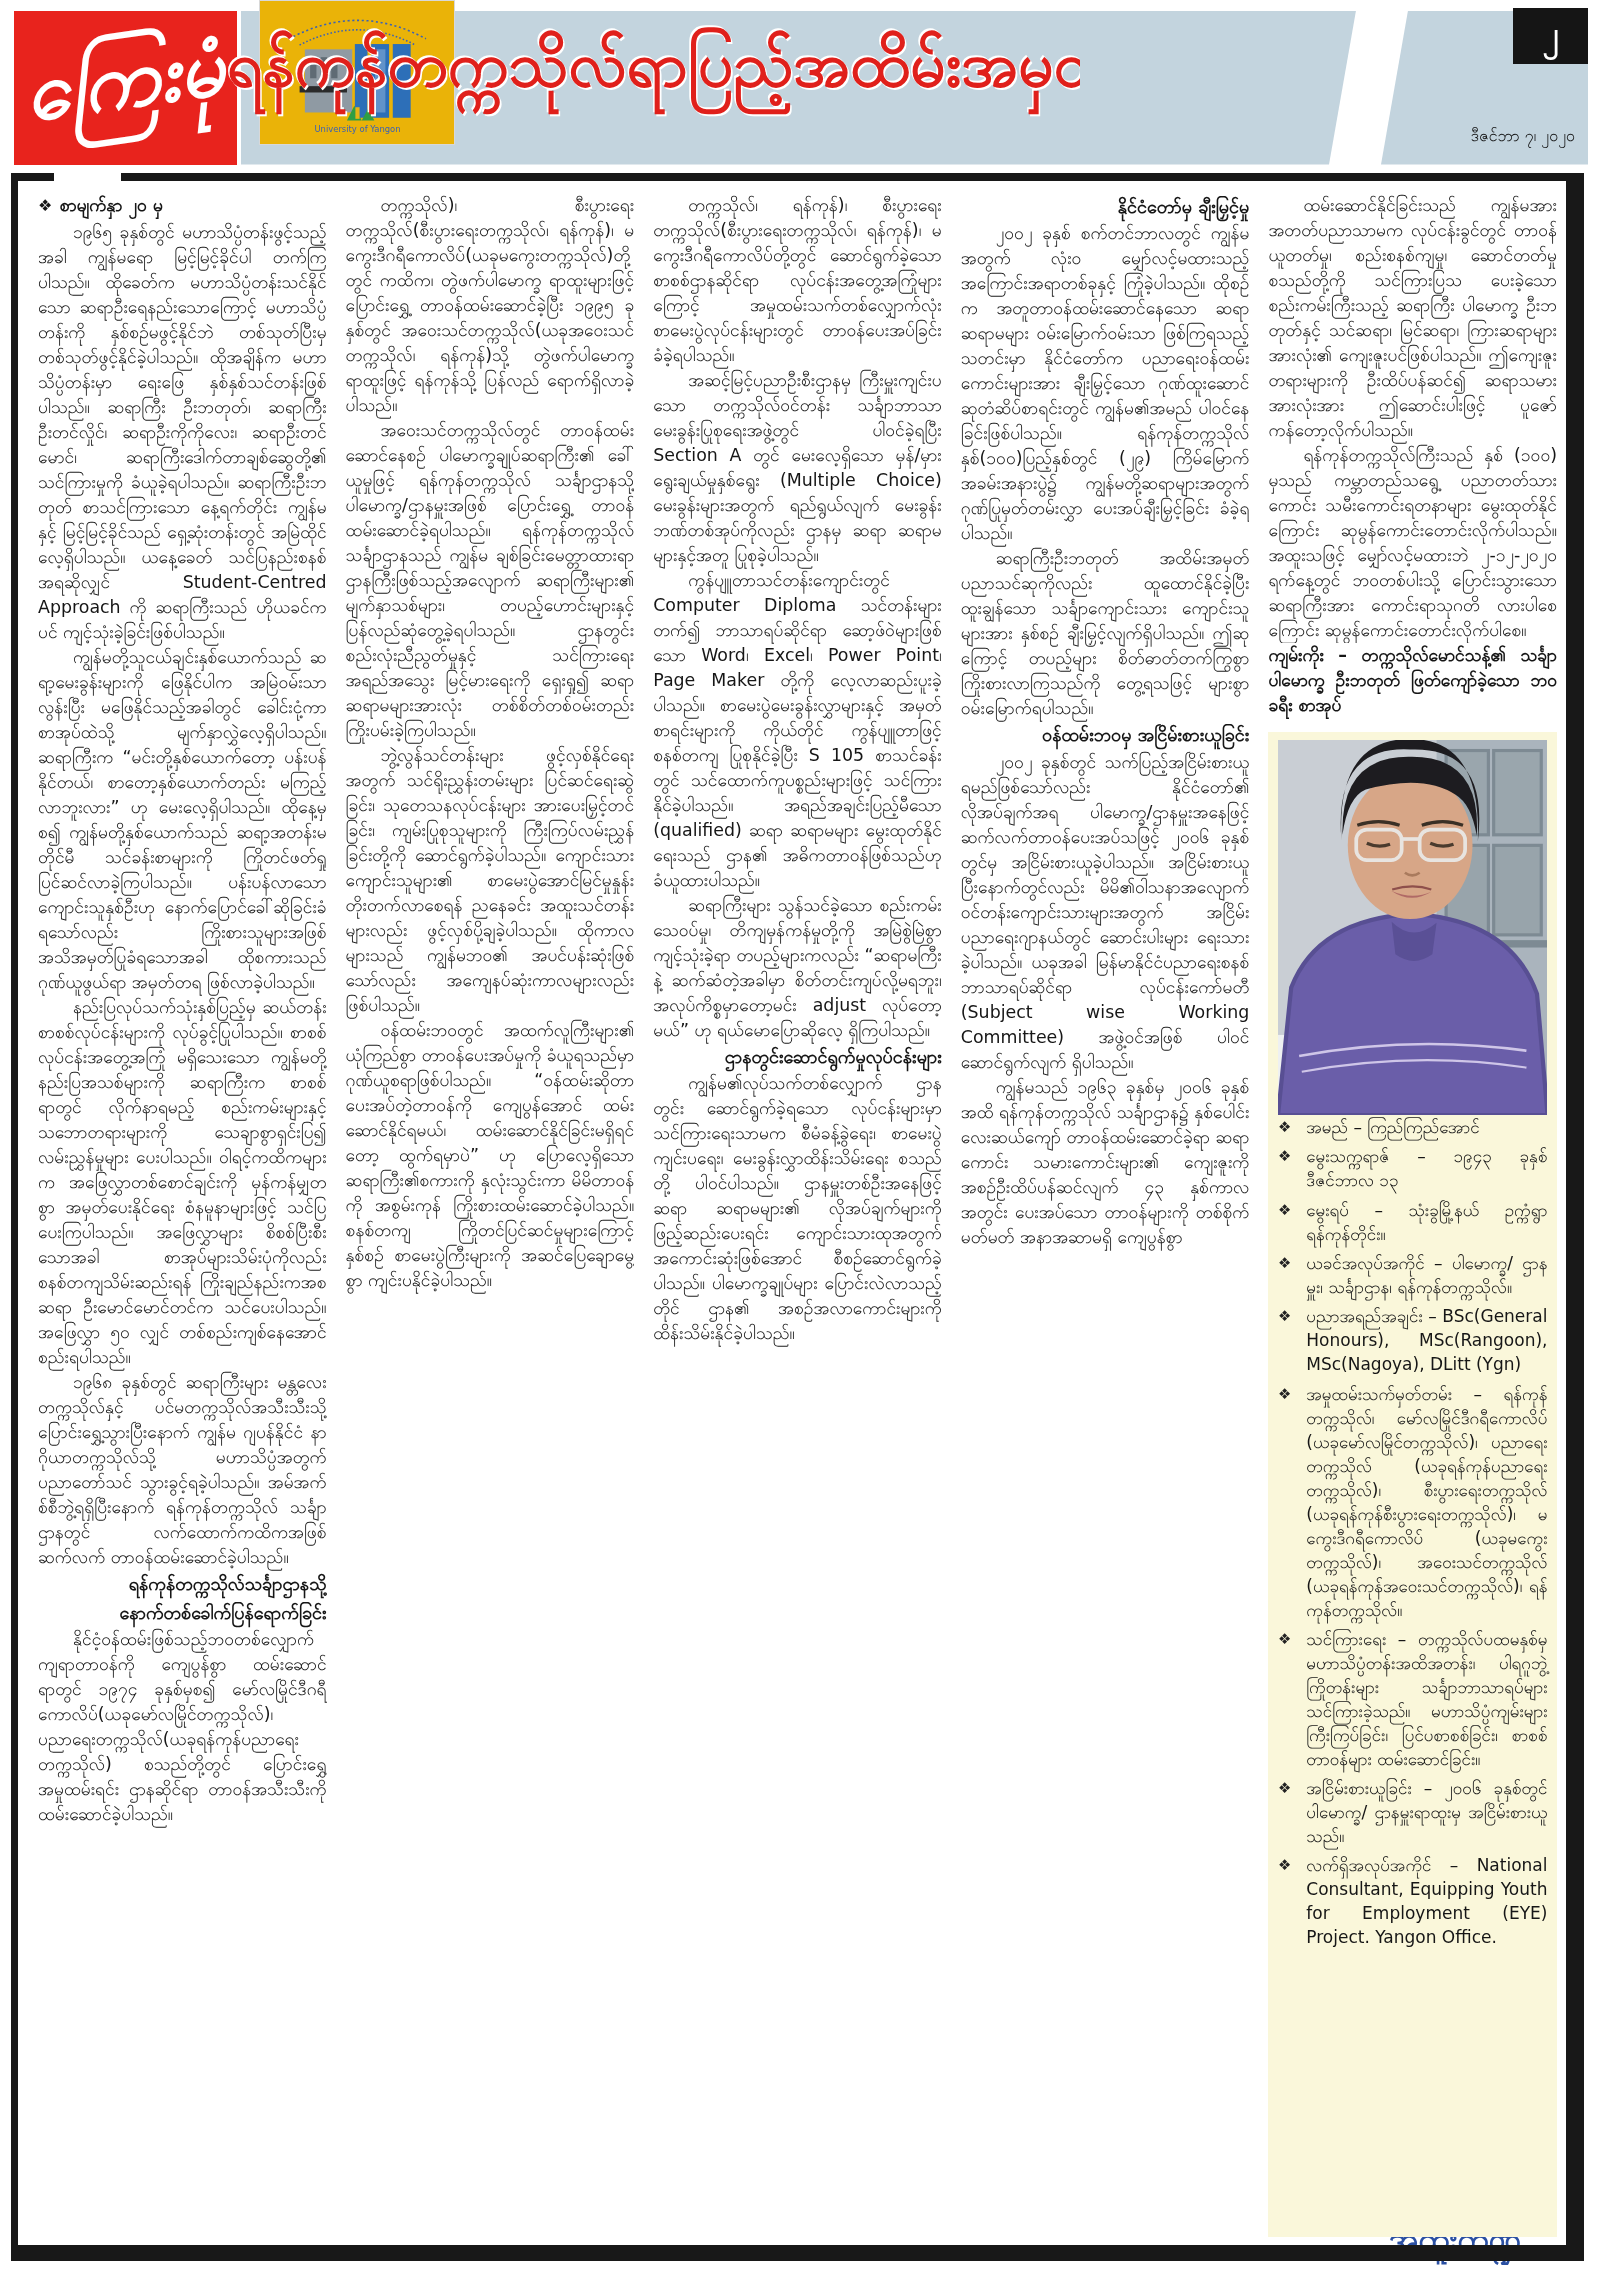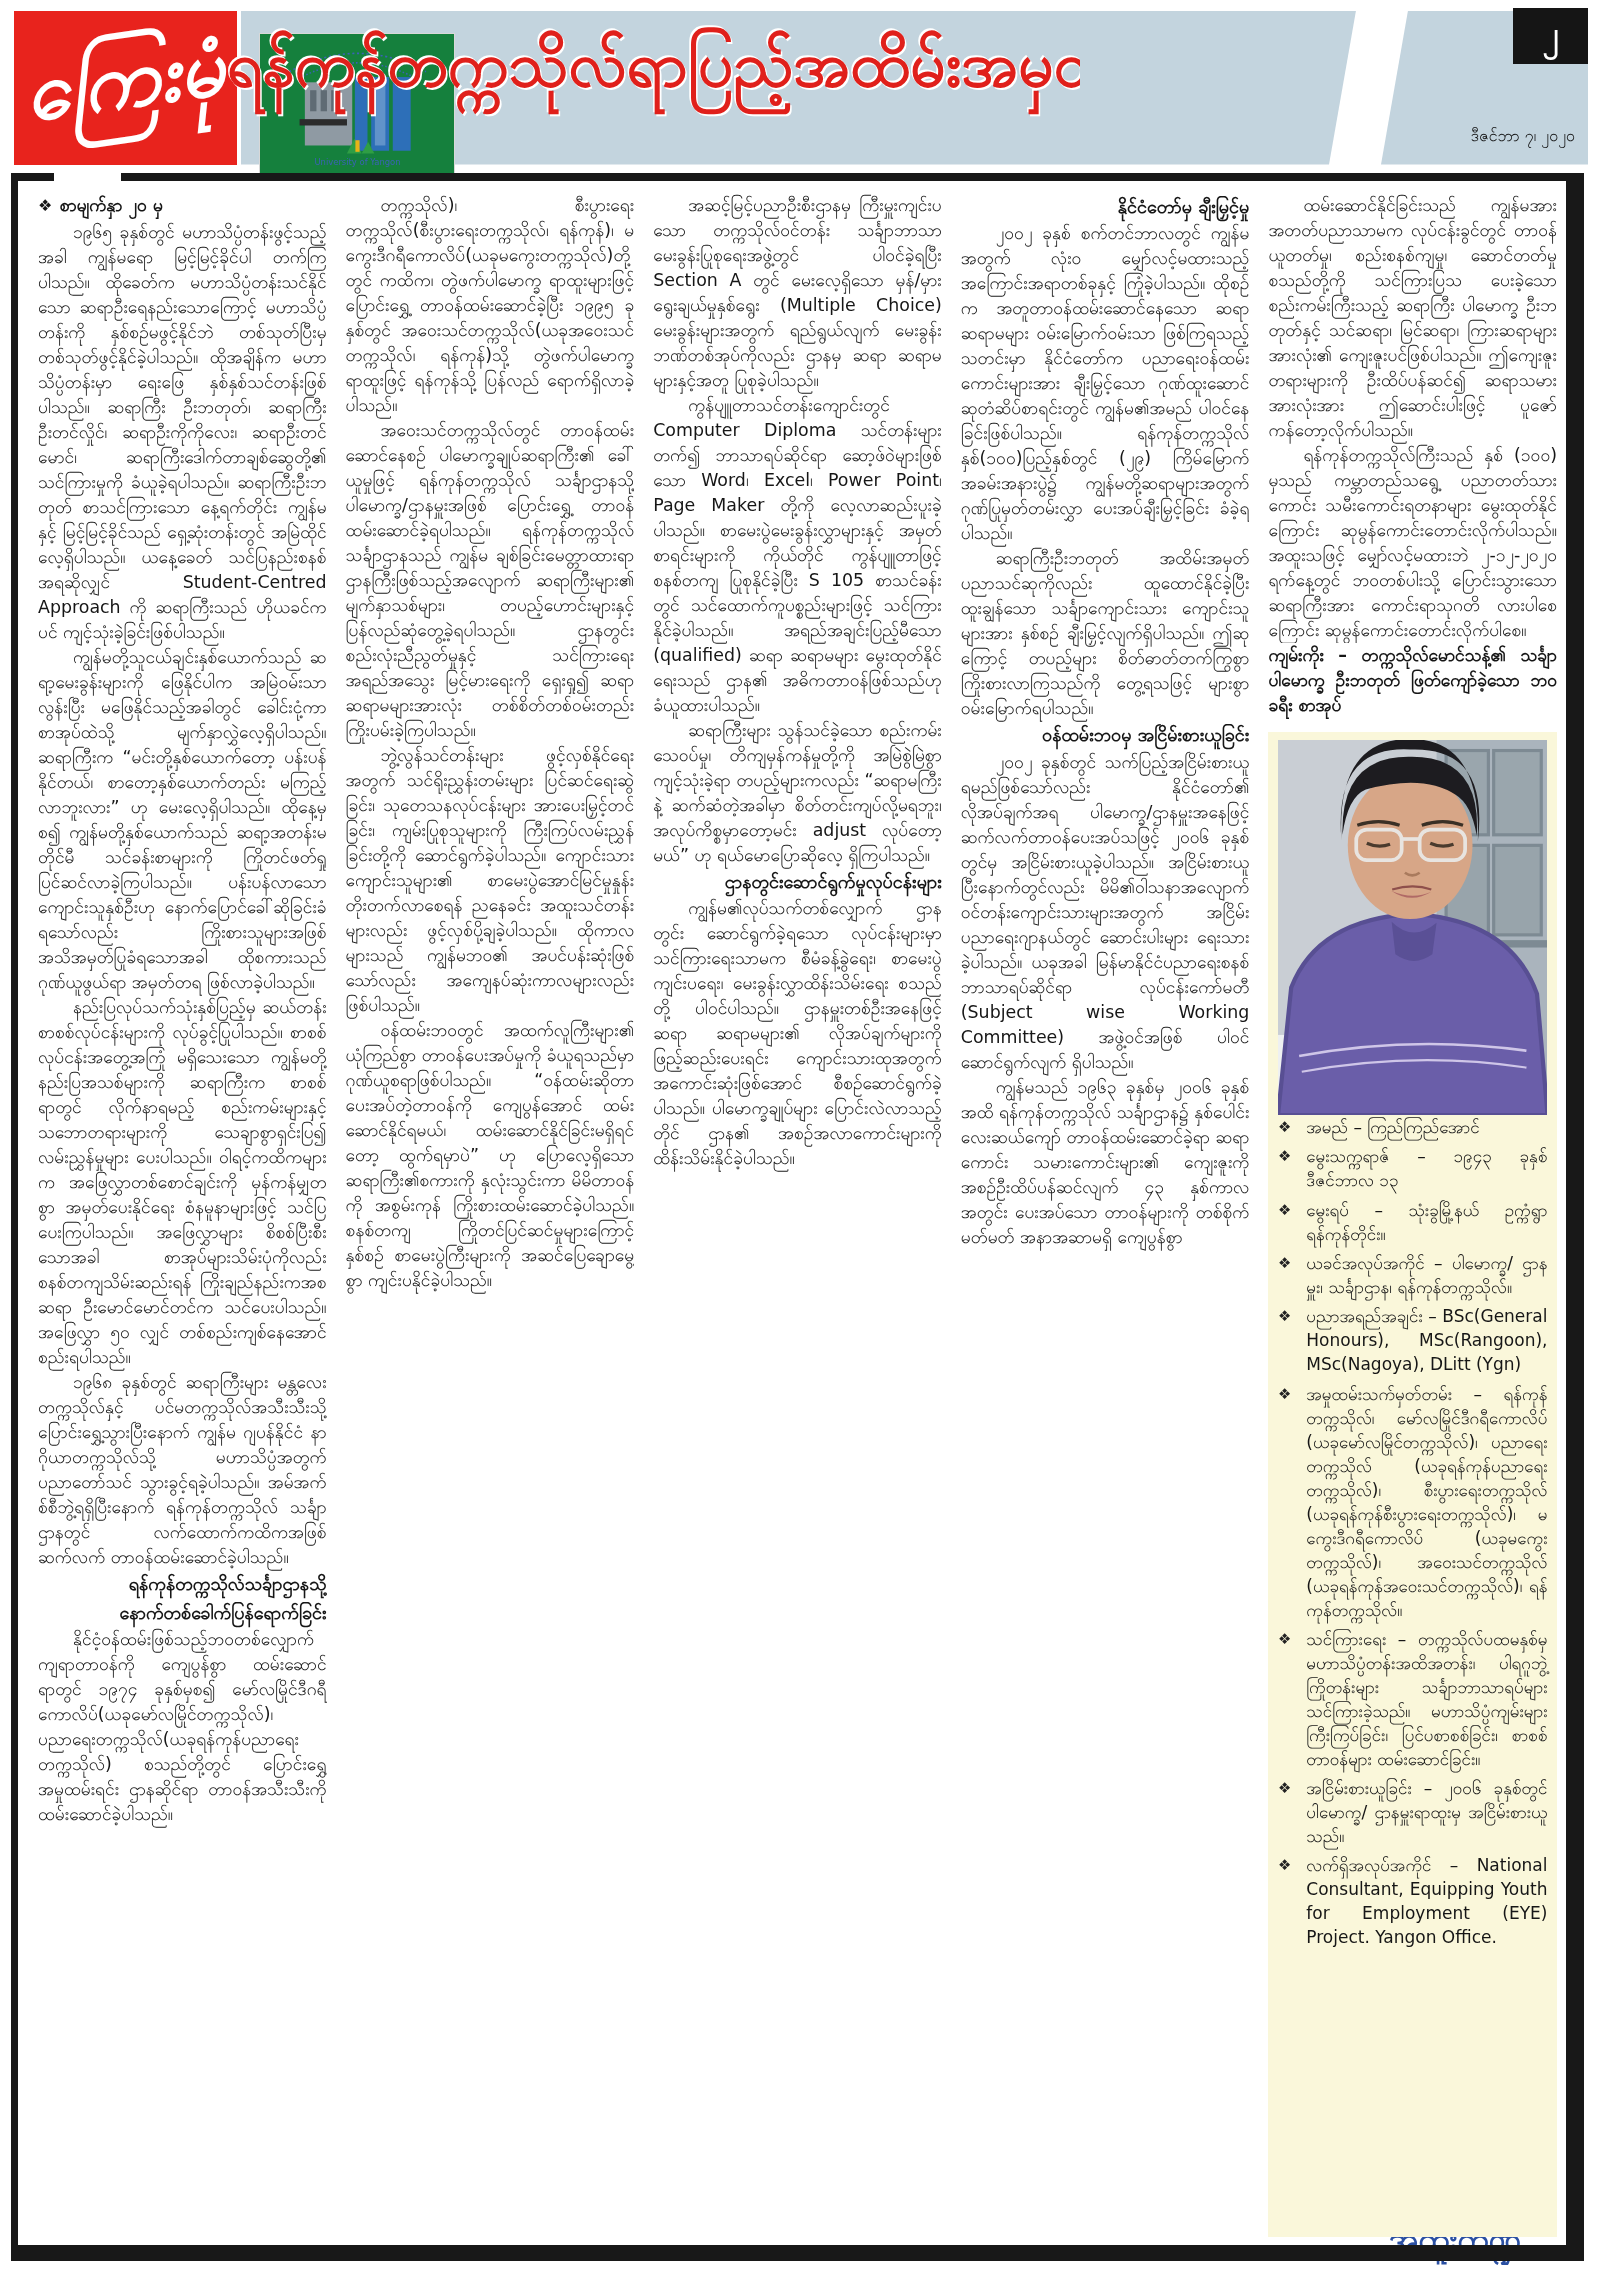--- a/index.html
+++ b/index.html
@@ -11,21 +11,21 @@
                 display:flex;align-items:center;justify-content:center;overflow:hidden;}
   .masthead-red span{color:#ffffff;font-size:79px;font-weight:bold;font-style:italic;
                      transform:rotate(-8deg);white-space:nowrap;}
   .banner{position:absolute;left:241px;top:10.5px;width:1115px;height:154px;background:#c3d4de;
           clip-path:polygon(0 0,100% 0,calc(100% - 27px) 100%,0 100%);overflow:hidden;}
   .banner-title{position:absolute;left:227px;top:25px;width:853px;height:100px;
                 font-size:62px;font-weight:bold;color:#e0201b;white-space:nowrap;overflow:hidden;
                 text-shadow:1.6px 1.6px 0 #ffffff,-1.6px -1.6px 0 #ffffff;}
   .banner-sub{position:absolute;right:100px;bottom:7.4px;font-size:32px;font-weight:bold;
               color:#2a4fa2;white-space:nowrap;text-shadow:1.1px 1.1px 0 #ffffff;}
-  .logo-card{position:absolute;left:259px;top:33px;width:194px;height:143px;background:#15803d;
+  .logo-card{position:absolute;left:259px;top:0;width:194px;height:143px;background:#eab308;
              border:1.1px solid #d8d8d8;display:flex;align-items:center;justify-content:center;}
   .right-panel{position:absolute;left:1381px;top:10.5px;width:207px;height:154px;background:#c3d4de;
                clip-path:polygon(27px 0,100% 0,100% 100%,0 100%);}
   .pagenum-box{position:absolute;left:1513px;top:8.4px;width:75px;height:56px;background:#151515;
                display:flex;align-items:center;justify-content:center;}
   .pagenum-box span{color:#ffffff;font-size:33px;font-weight:bold;}
   .date-line{position:absolute;left:1370px;top:125px;width:205px;text-align:right;
              font-size:16px;color:#111;padding-right:8.4px;white-space:nowrap;overflow:hidden;}
 
   
@@ -128,20 +128,21 @@
       <div>
           <p>တက္ကသိုလ်)၊ စီးပွားရေးတက္ကသိုလ်(စီးပွားရေးတက္ကသိုလ်၊ ရန်ကုန်)၊ မကွေးဒီဂရီကောလိပ်(ယခုမကွေးတက္ကသိုလ်)တို့တွင် ကထိက၊ တွဲဖက်ပါမောက္ခ ရာထူးများဖြင့် ပြောင်းရွှေ့ တာဝန်ထမ်းဆောင်ခဲ့ပြီး ၁၉၉၅ ခုနှစ်တွင် အဝေးသင်တက္ကသိုလ်(ယခုအဝေးသင်တက္ကသိုလ်၊ ရန်ကုန်)သို့ တွဲဖက်ပါမောက္ခ ရာထူးဖြင့် ရန်ကုန်သို့ ပြန်လည် ရောက်ရှိလာခဲ့ပါသည်။</p>
           <p>အဝေးသင်တက္ကသိုလ်တွင် တာဝန်ထမ်းဆောင်နေစဉ် ပါမောက္ခချုပ်ဆရာကြီး၏ ခေါ်ယူမှုဖြင့် ရန်ကုန်တက္ကသိုလ် သင်္ချာဌာနသို့ ပါမောက္ခ/ဌာနမှူးအဖြစ် ပြောင်းရွှေ့ တာဝန်ထမ်းဆောင်ခဲ့ရပါသည်။ ရန်ကုန်တက္ကသိုလ် သင်္ချာဌာနသည် ကျွန်မ ချစ်ခြင်းမေတ္တာထားရာ ဌာနကြီးဖြစ်သည့်အလျောက် ဆရာကြီးများ၏ မျက်နှာသစ်များ၊ တပည့်ဟောင်းများနှင့် ပြန်လည်ဆုံတွေ့ခဲ့ရပါသည်။ ဌာနတွင်း စည်းလုံးညီညွတ်မှုနှင့် သင်ကြားရေးအရည်အသွေး မြင့်မားရေးကို ရှေးရှု၍ ဆရာ ဆရာမများအားလုံး တစ်စိတ်တစ်ဝမ်းတည်း ကြိုးပမ်းခဲ့ကြပါသည်။</p>
           <p>ဘွဲ့လွန်သင်တန်းများ ဖွင့်လှစ်နိုင်ရေးအတွက် သင်ရိုးညွှန်းတမ်းများ ပြင်ဆင်ရေးဆွဲခြင်း၊ သုတေသနလုပ်ငန်းများ အားပေးမြှင့်တင်ခြင်း၊ ကျမ်းပြုစုသူများကို ကြီးကြပ်လမ်းညွှန်ခြင်းတို့ကို ဆောင်ရွက်ခဲ့ပါသည်။ ကျောင်းသား ကျောင်းသူများ၏ စာမေးပွဲအောင်မြင်မှုနှုန်း တိုးတက်လာစေရန် ညနေခင်း အထူးသင်တန်းများလည်း ဖွင့်လှစ်ပို့ချခဲ့ပါသည်။ ထိုကာလများသည် ကျွန်မဘဝ၏ အပင်ပန်းဆုံးဖြစ်သော်လည်း အကျေနပ်ဆုံးကာလများလည်း ဖြစ်ပါသည်။</p>
           <p>ဝန်ထမ်းဘဝတွင် အထက်လူကြီးများ၏ ယုံကြည်စွာ တာဝန်ပေးအပ်မှုကို ခံယူရသည်မှာ ဂုဏ်ယူစရာဖြစ်ပါသည်။ “ဝန်ထမ်းဆိုတာ ပေးအပ်တဲ့တာဝန်ကို ကျေပွန်အောင် ထမ်းဆောင်နိုင်ရမယ်၊ ထမ်းဆောင်နိုင်ခြင်းမရှိရင်တော့ ထွက်ရမှာပဲ” ဟု ပြောလေ့ရှိသော ဆရာကြီး၏စကားကို နှလုံးသွင်းကာ မိမိတာဝန်ကို အစွမ်းကုန် ကြိုးစားထမ်းဆောင်ခဲ့ပါသည်။ စနစ်တကျ ကြိုတင်ပြင်ဆင်မှုများကြောင့် နှစ်စဉ် စာမေးပွဲကြီးများကို အဆင်ပြေချောမွေ့စွာ ကျင်းပနိုင်ခဲ့ပါသည်။</p>
         </div>
     </div>
 
     <div class="col">
       <div>
+          <p>တက္ကသိုလ်၊ ရန်ကုန်)၊ စီးပွားရေးတက္ကသိုလ်(စီးပွားရေးတက္ကသိုလ်၊ ရန်ကုန်)၊ မကွေးဒီဂရီကောလိပ်တို့တွင် ဆောင်ရွက်ခဲ့သော စာစစ်ဌာနဆိုင်ရာ လုပ်ငန်းအတွေ့အကြုံများကြောင့် အမှုထမ်းသက်တစ်လျှောက်လုံး စာမေးပွဲလုပ်ငန်းများတွင် တာဝန်ပေးအပ်ခြင်း ခံခဲ့ရပါသည်။</p>
           <p>အဆင့်မြင့်ပညာဦးစီးဌာနမှ ကြီးမှူးကျင်းပသော တက္ကသိုလ်ဝင်တန်း သင်္ချာဘာသာ မေးခွန်းပြုစုရေးအဖွဲ့တွင် ပါဝင်ခဲ့ရပြီး Section A တွင် မေးလေ့ရှိသော မှန်/မှား ရွေးချယ်မှုနှစ်ရွေး (Multiple Choice) မေးခွန်းများအတွက် ရည်ရွယ်လျက် မေးခွန်းဘဏ်တစ်အုပ်ကိုလည်း ဌာနမှ ဆရာ ဆရာမများနှင့်အတူ ပြုစုခဲ့ပါသည်။</p>
           <p>ကွန်ပျူတာသင်တန်းကျောင်းတွင် Computer Diploma သင်တန်းများတက်၍ ဘာသာရပ်ဆိုင်ရာ ဆော့ဖ်ဝဲများဖြစ်သော Word၊ Excel၊ Power Point၊ Page Maker တို့ကို လေ့လာဆည်းပူးခဲ့ပါသည်။ စာမေးပွဲမေးခွန်းလွှာများနှင့် အမှတ်စာရင်းများကို ကိုယ်တိုင် ကွန်ပျူတာဖြင့် စနစ်တကျ ပြုစုနိုင်ခဲ့ပြီး S 105 စာသင်ခန်းတွင် သင်ထောက်ကူပစ္စည်းများဖြင့် သင်ကြားနိုင်ခဲ့ပါသည်။ အရည်အချင်းပြည့်မီသော (qualified) ဆရာ ဆရာမများ မွေးထုတ်နိုင်ရေးသည် ဌာန၏ အဓိကတာဝန်ဖြစ်သည်ဟု ခံယူထားပါသည်။</p>
           <p>ဆရာကြီးများ သွန်သင်ခဲ့သော စည်းကမ်းသေဝပ်မှု၊ တိကျမှန်ကန်မှုတို့ကို အမြဲစွဲမြဲစွာ ကျင့်သုံးခဲ့ရာ တပည့်များကလည်း “ဆရာမကြီးနဲ့ ဆက်ဆံတဲ့အခါမှာ စိတ်တင်းကျပ်လို့မရဘူး၊ အလုပ်ကိစ္စမှာတော့မင်း adjust လုပ်တော့မယ်” ဟု ရယ်မောပြောဆိုလေ့ ရှိကြပါသည်။</p>
         </div>
       <p class="col-head">ဌာနတွင်းဆောင်ရွက်မှုလုပ်ငန်းများ</p>
       <div>
           <p>ကျွန်မ၏လုပ်သက်တစ်လျှောက် ဌာနတွင်း ဆောင်ရွက်ခဲ့ရသော လုပ်ငန်းများမှာ သင်ကြားရေးသာမက စီမံခန့်ခွဲရေး၊ စာမေးပွဲကျင်းပရေး၊ မေးခွန်းလွှာထိန်းသိမ်းရေး စသည်တို့ ပါဝင်ပါသည်။ ဌာနမှူးတစ်ဦးအနေဖြင့် ဆရာ ဆရာမများ၏ လိုအပ်ချက်များကို ဖြည့်ဆည်းပေးရင်း ကျောင်းသားထုအတွက် အကောင်းဆုံးဖြစ်အောင် စီစဉ်ဆောင်ရွက်ခဲ့ပါသည်။ ပါမောက္ခချုပ်များ ပြောင်းလဲလာသည့်တိုင် ဌာန၏ အစဉ်အလာကောင်းများကို ထိန်းသိမ်းနိုင်ခဲ့ပါသည်။</p>
         </div>
     </div>
 

